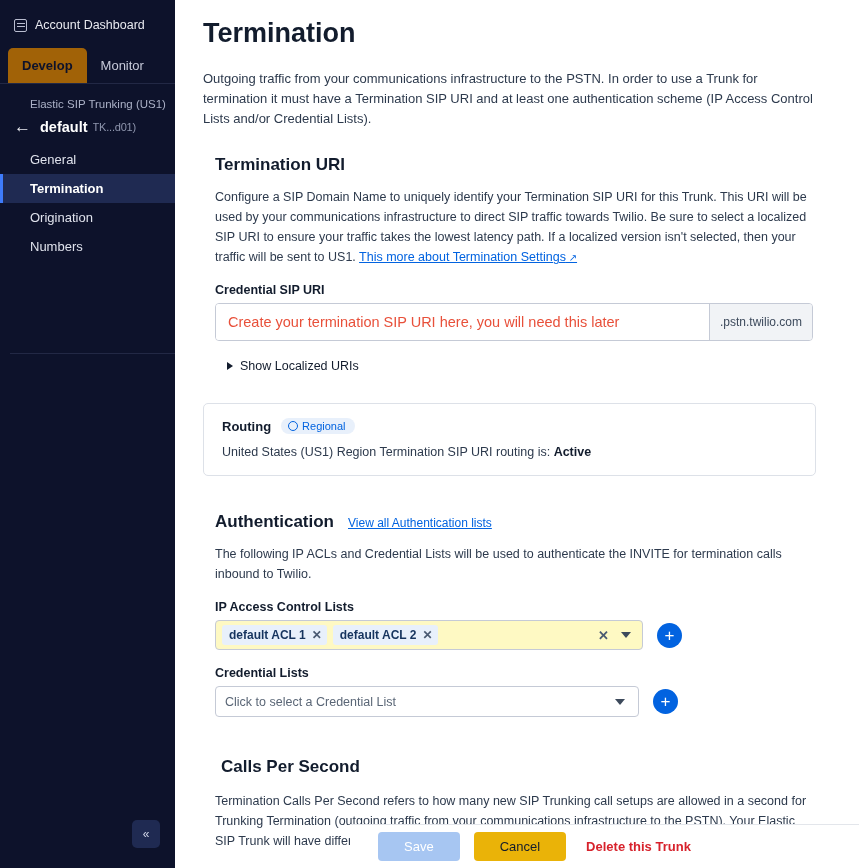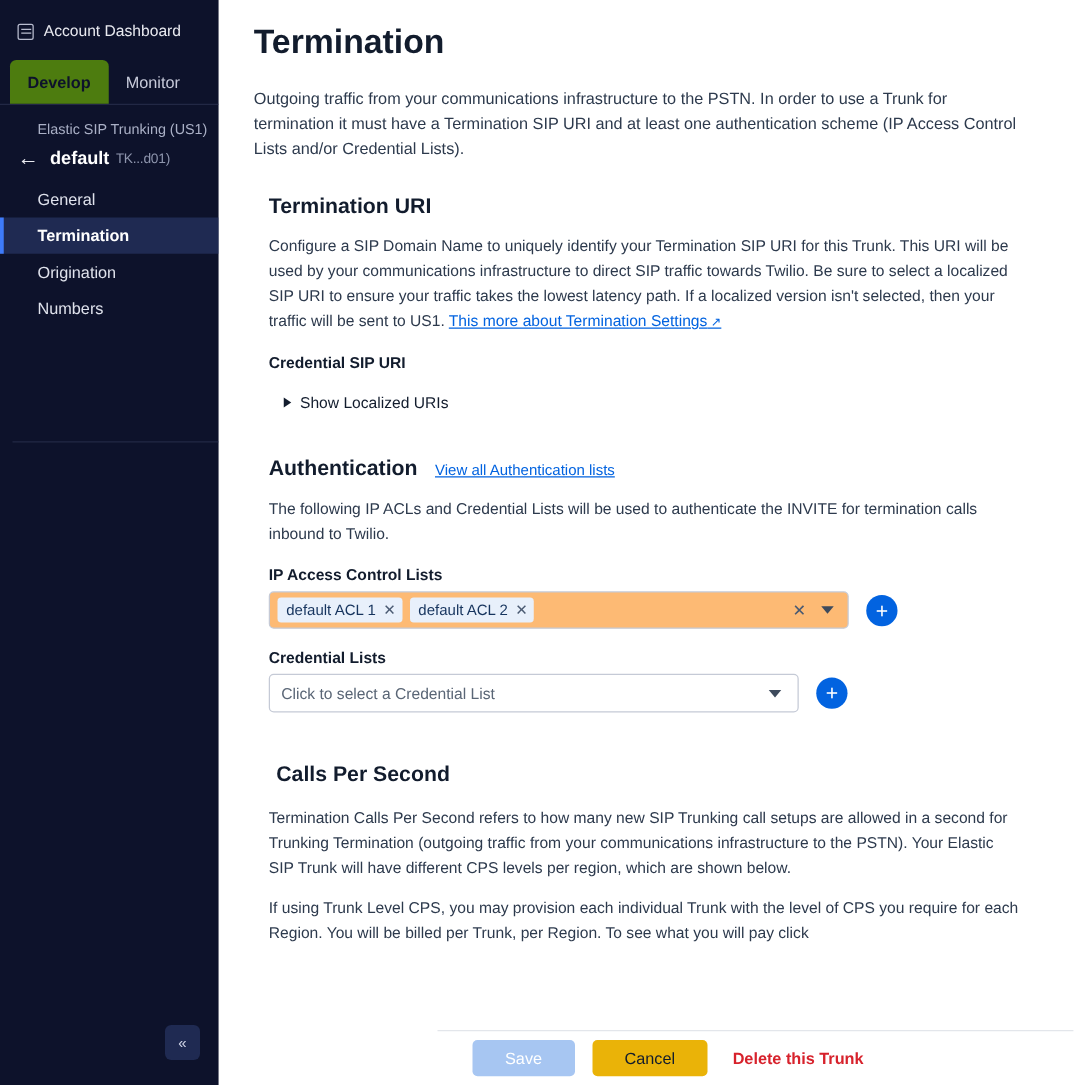--- a/index.html
+++ b/index.html
@@ -48,21 +48,21 @@
     border-bottom: 1px solid #222845;
     padding: 0 0 0 8px;
   }
   .tab {
     font-size: 13px;
     padding: 10px 14px 10px 14px;
     color: #c7cada;
     cursor: pointer;
   }
   .tab.active {
-    background: #4d7c0f;
+    background: #a16207;
     color: #0d122b;
     font-weight: bold;
     border-radius: 5px 5px 0 0;
   }
   .product-label {
     font-size: 11.5px;
     color: #aab0c6;
     padding: 14px 0 6px 30px;
   }
   .trunk-row {
@@ -242,28 +242,29 @@
     margin: 36px 0 12px 12px;
   }
   .auth-head h2 { margin: 0; font-size: 17px; color: #121c2d; }
   .auth-head a { font-size: 12px; }
 
   .select-row {
     display: flex; align-items: center; gap: 14px;
     margin-left: 12px;
   }
   .multiselect {
-    width: 464px;
+    width: 428px;
     min-height: 30px;
     border: 1px solid #c5cad6;
     border-radius: 4px;
     display: flex; align-items: center;
     padding: 3px 4px 3px 6px;
     gap: 6px;
-    background: #fdba74;
+    background: #fef9c3;
+    font-weight: bold;
   }
   .chip {
     background: #e8f0fb;
     color: #16345e;
     font-size: 12px;
     border-radius: 3px;
     padding: 3px 5px 3px 7px;
     display: flex; align-items: center; gap: 6px;
   }
   .chip .x { color: #4a5a72; font-size: 12px; cursor: pointer; }
@@ -373,26 +374,42 @@
       <h1 class="page-title">Termination</h1>
       <p class="intro">Outgoing traffic from your communications infrastructure to the PSTN. In order to use a Trunk for termination it must have a Termination SIP URI and at least one authentication scheme (IP Access Control Lists and/or Credential Lists).</p>
 
       <h2 class="section">Termination URI</h2>
       <div class="body-text">
         <span>Configure a SIP Domain Name to uniquely identify your Termination SIP URI for this Trunk. This URI will be used by your communications infrastructure to direct SIP traffic towards Twilio. Be sure to select a localized SIP URI to ensure your traffic takes the lowest latency path. If a localized version isn't selected, then your traffic will be sent to US1.</span>
         <a class="link ext" href="#">This more about Termination Settings</a>
       </div>
 
       <div class="field-label">Credential SIP URI</div>
+      <div class="uri-row">
+        <input class="uri-input" type="text" placeholder="Create your termination SIP URI here, you will need this later" style="">
+        <div class="uri-suffix">.pstn.twilio.com</div>
+      </div>
 
       <div class="disclosure">
         <span class="caret"></span>
         <span>Show Localized URIs</span>
       </div>
 
+      <div class="routing-card">
+        <div class="routing-head">
+          <span class="routing-title">Routing</span>
+          <span class="badge">
+            <span class="globe"></span>
+            <span>Regional</span>
+          </span>
+        </div>
+        <div class="routing-body">
+          <span>United States (US1) Region Termination SIP URI routing is: </span><b>Active</b>
+        </div>
+      </div>
 
       <div class="auth-head">
         <h2>Authentication</h2>
         <a class="link" href="#">View all Authentication lists</a>
       </div>
       <div class="body-text">The following IP ACLs and Credential Lists will be used to authenticate the INVITE for termination calls inbound to Twilio.</div>
 
       <div class="field-label">IP Access Control Lists</div>
       <div class="select-row">
         <div class="multiselect">

